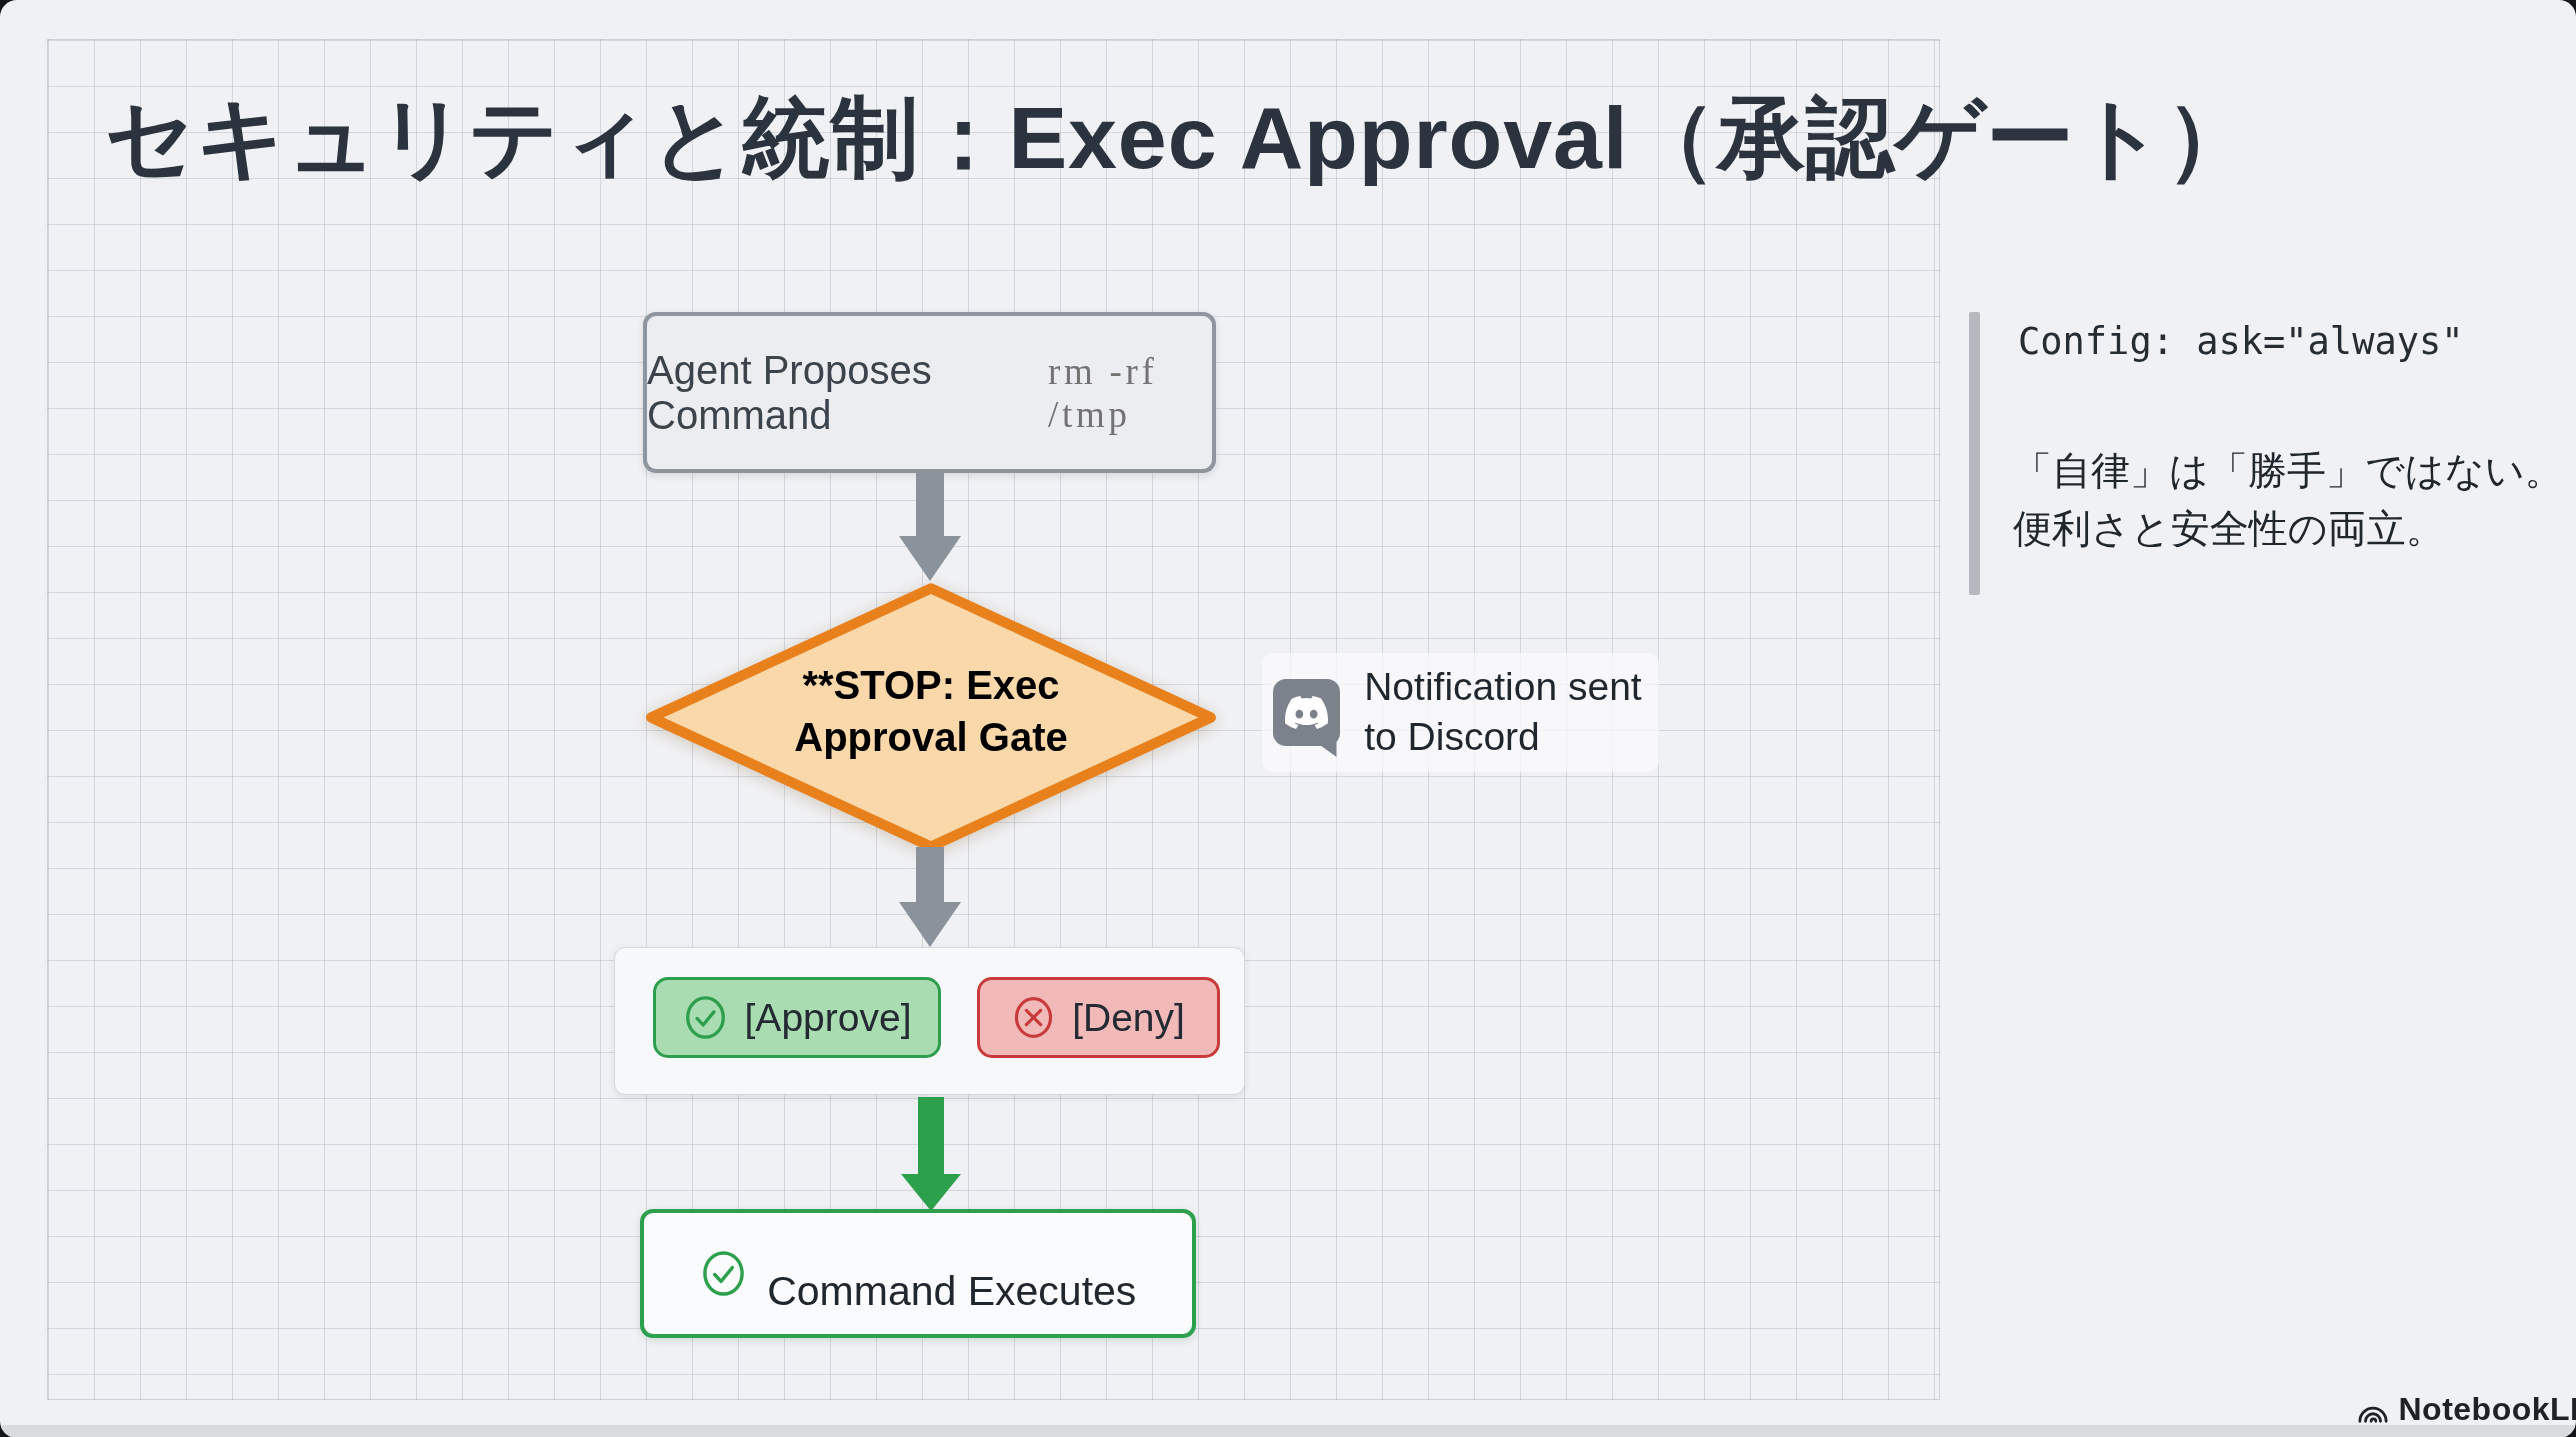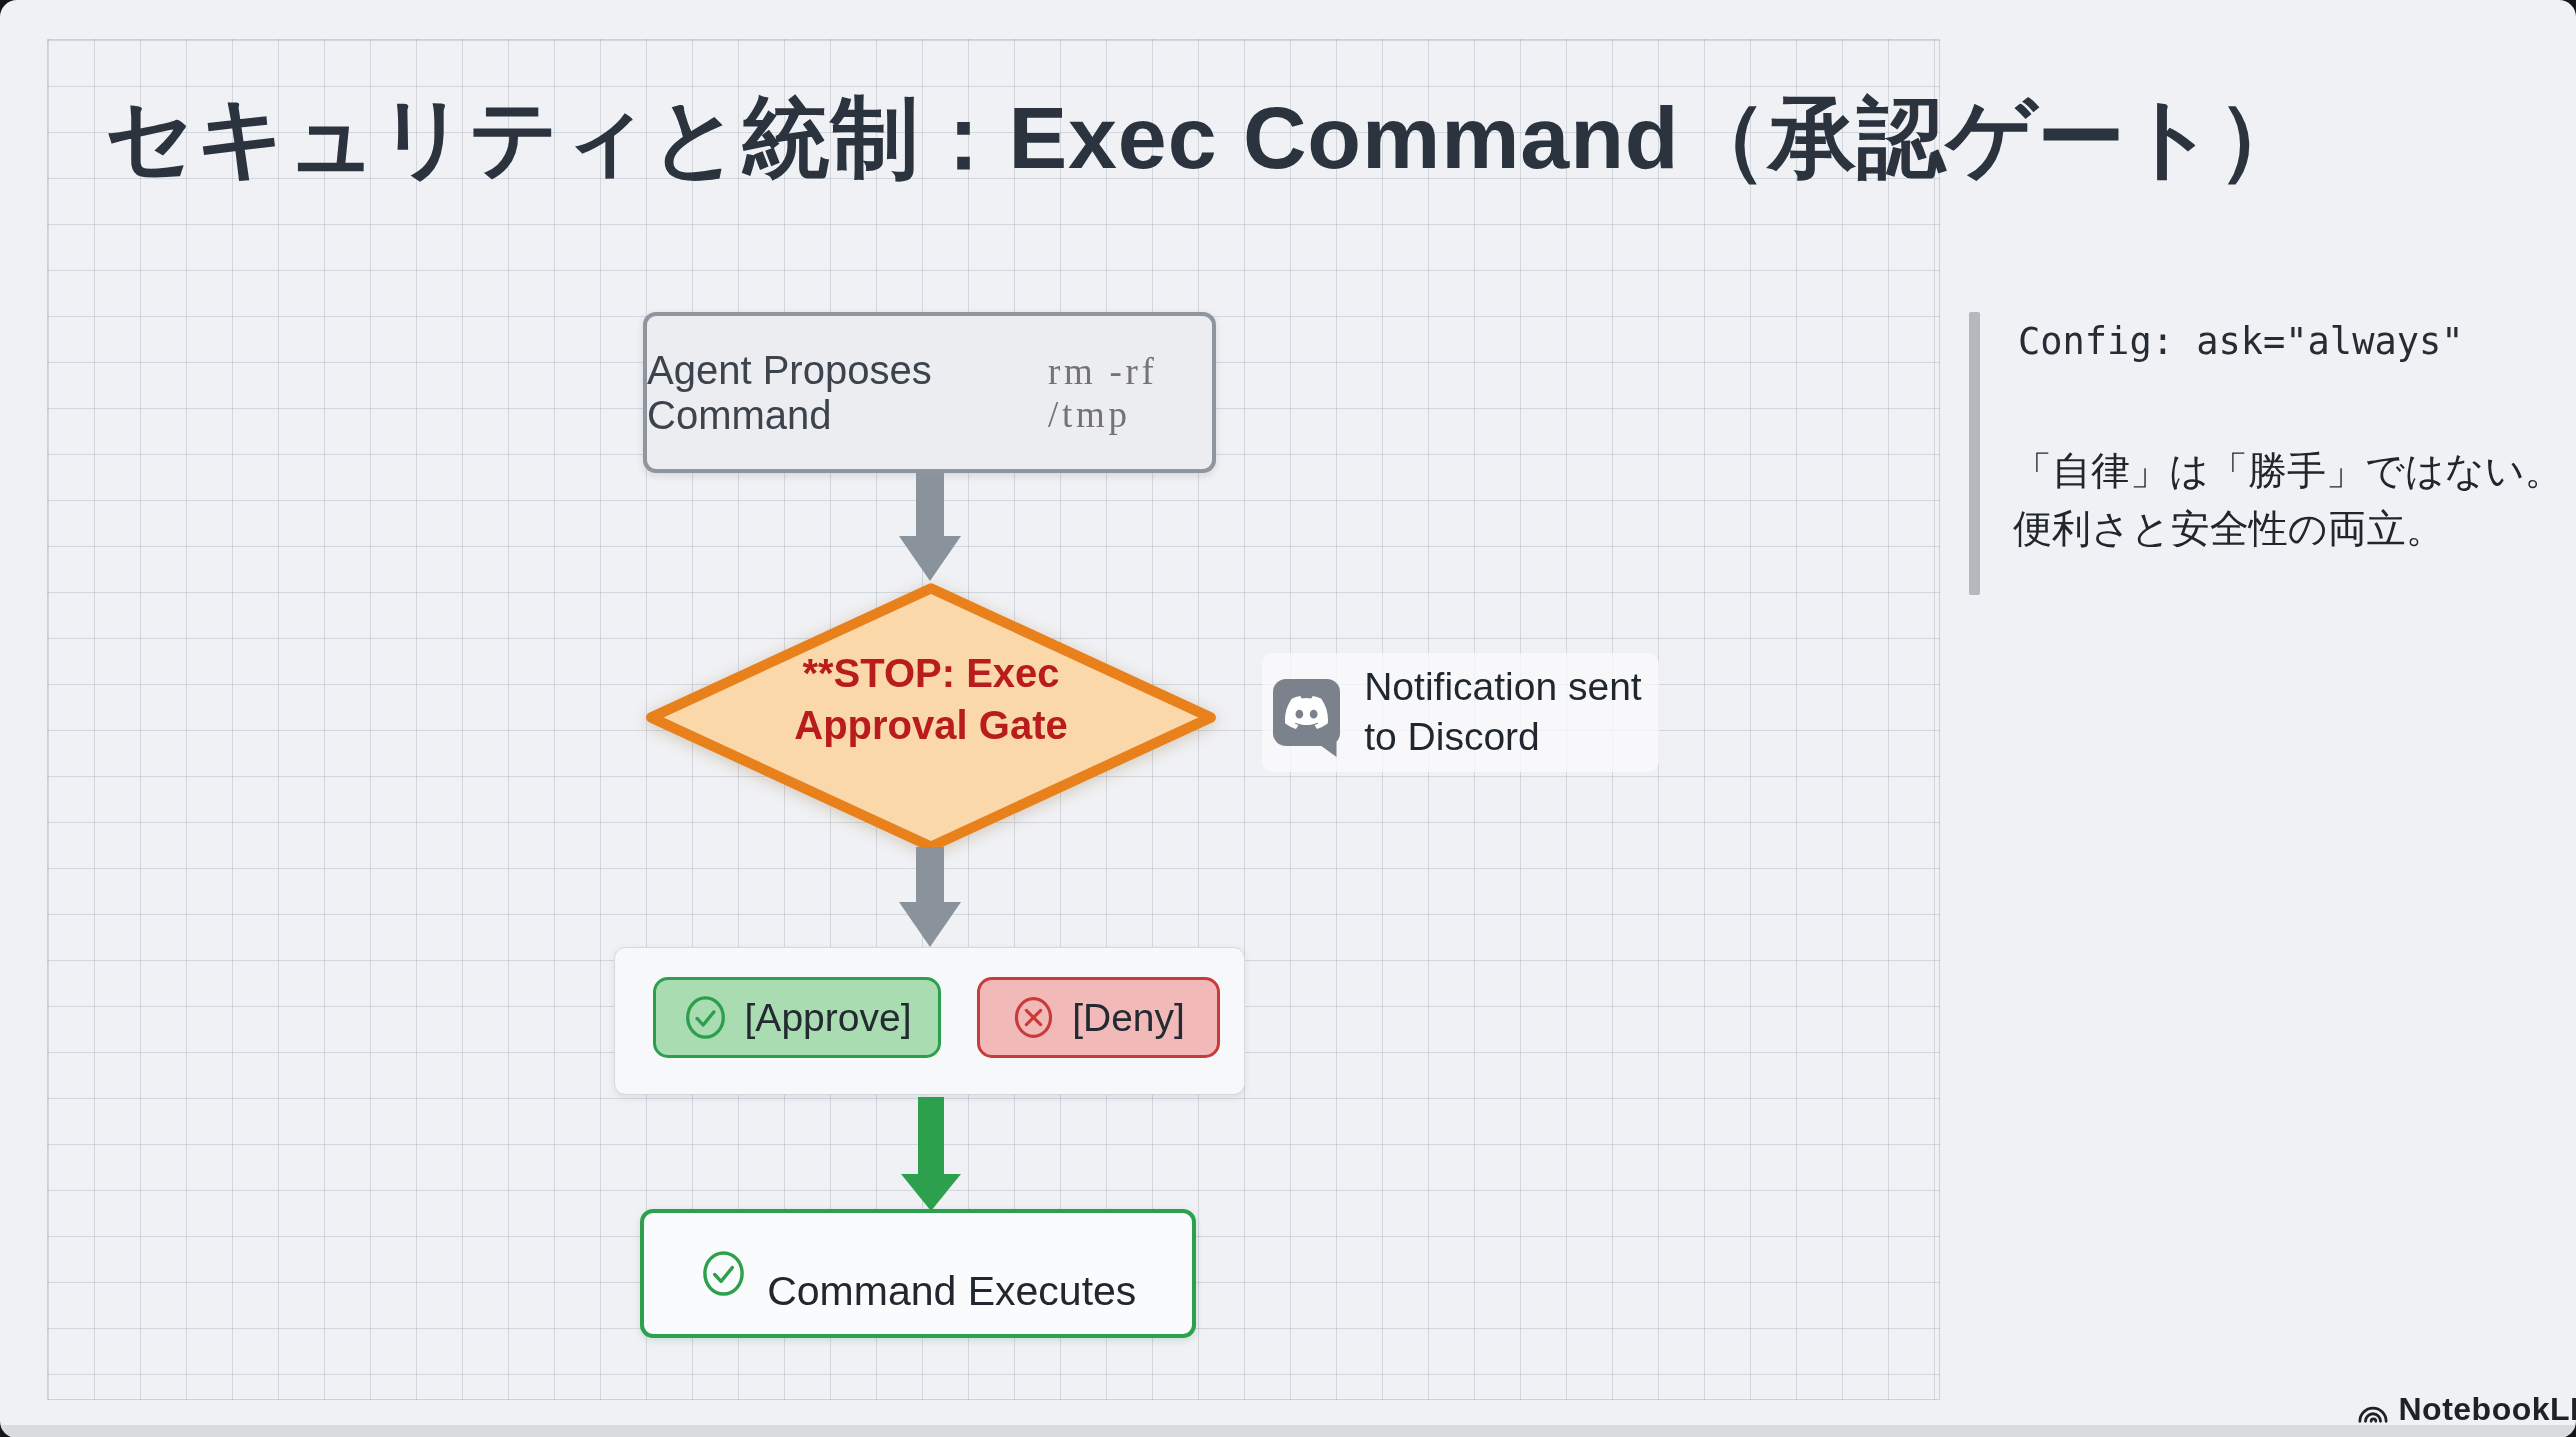--- a/index.html
+++ b/index.html
@@ -38,23 +38,23 @@
   .arrow-1 .head{top:63px;}
   .arrow-2{left:899px;top:847px;height:100px;}
   .arrow-2 .shaft{height:55px;}
   .arrow-2 .head{top:55px;}
   .arrow-green{left:900px;top:1097px;height:114px;}
   .arrow-green .shaft{left:18px;width:26px;height:77px;background:#2ca04d;}
   .arrow-green .head{top:77px;left:0.9px;border-left:30px solid transparent;border-right:30px solid transparent;
                      border-top:37px solid #2ca04d;}
 
   .diamond-svg{position:absolute;left:640px;top:577px;filter:drop-shadow(0 3.7px 7.5px rgba(120,80,20,0.25));}
-  .diamond-text{position:absolute;left:640px;top:558px;width:582px;height:281px;
+  .diamond-text{position:absolute;left:640px;top:570px;width:582px;height:281px;
         display:flex;flex-direction:column;align-items:center;justify-content:center;
-        font-size:40px;font-weight:700;color:#b91c1c;line-height:52px;text-align:center;}
+        font-size:40px;font-weight:700;color:#000000;line-height:52px;text-align:center;}
 
   .notify{position:absolute;left:1262px;top:653px;display:flex;align-items:center;gap:24px;
           background:rgba(251,251,253,0.72);border-radius:11.2px;padding:9.4px 17px 9.4px 11.2px;}
   .discord-badge{position:relative;width:67px;height:67px;background:#7b828b;border-radius:13px;
           display:flex;align-items:center;justify-content:center;flex:none;}
   .discord-badge .tail{position:absolute;right:3.7px;bottom:-11.2px;width:20.6px;height:15px;background:#7b828b;
           clip-path:polygon(0 0,100% 0,100% 100%);}
   .notify-text{font-size:39px;color:#1f262e;line-height:50px;}
 
   .actions{position:absolute;left:614px;top:947px;width:631px;height:148px;box-sizing:border-box;
@@ -84,21 +84,21 @@
   .icon{flex:none;display:block;}
 </style>
 </head>
 <body>
 
 <div class="stage">
   <div class="slide">
 
     <div class="grid"></div>
 
-    <h1 class="title">セキュリティと統制：Exec Command（承認ゲート）</h1>
+    <h1 class="title">セキュリティと統制：Exec Approval（承認ゲート）</h1>
 
     <div class="node-propose">
       <div class="propose-label">Agent Proposes Command</div>
       <div class="propose-code">rm -rf /tmp</div>
     </div>
 
     <div class="arrow arrow-1">
       <div class="shaft"></div>
       <div class="head"></div>
     </div>

